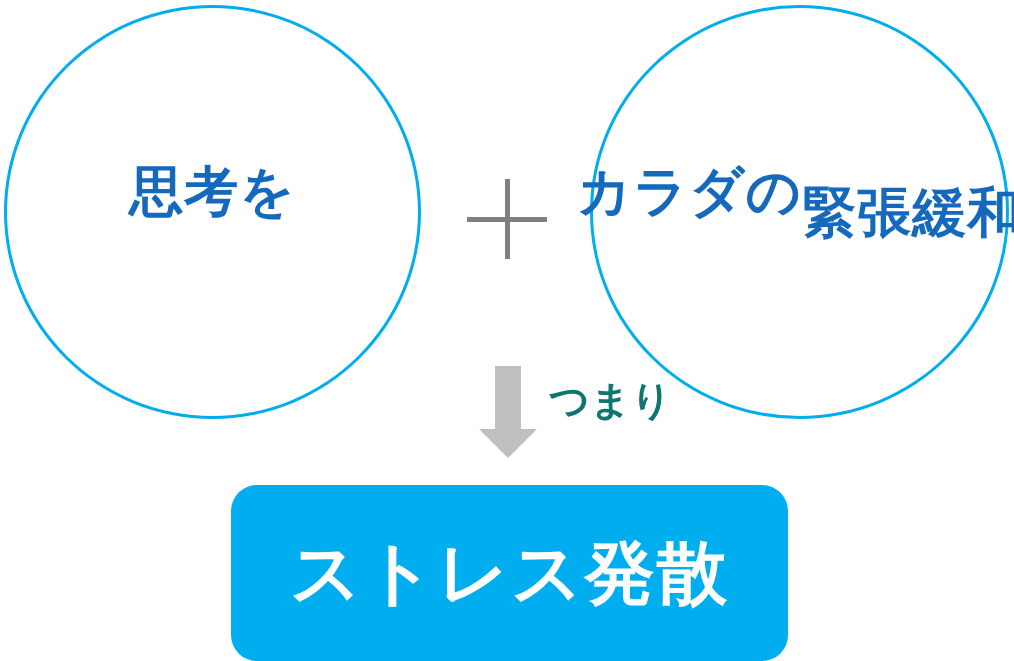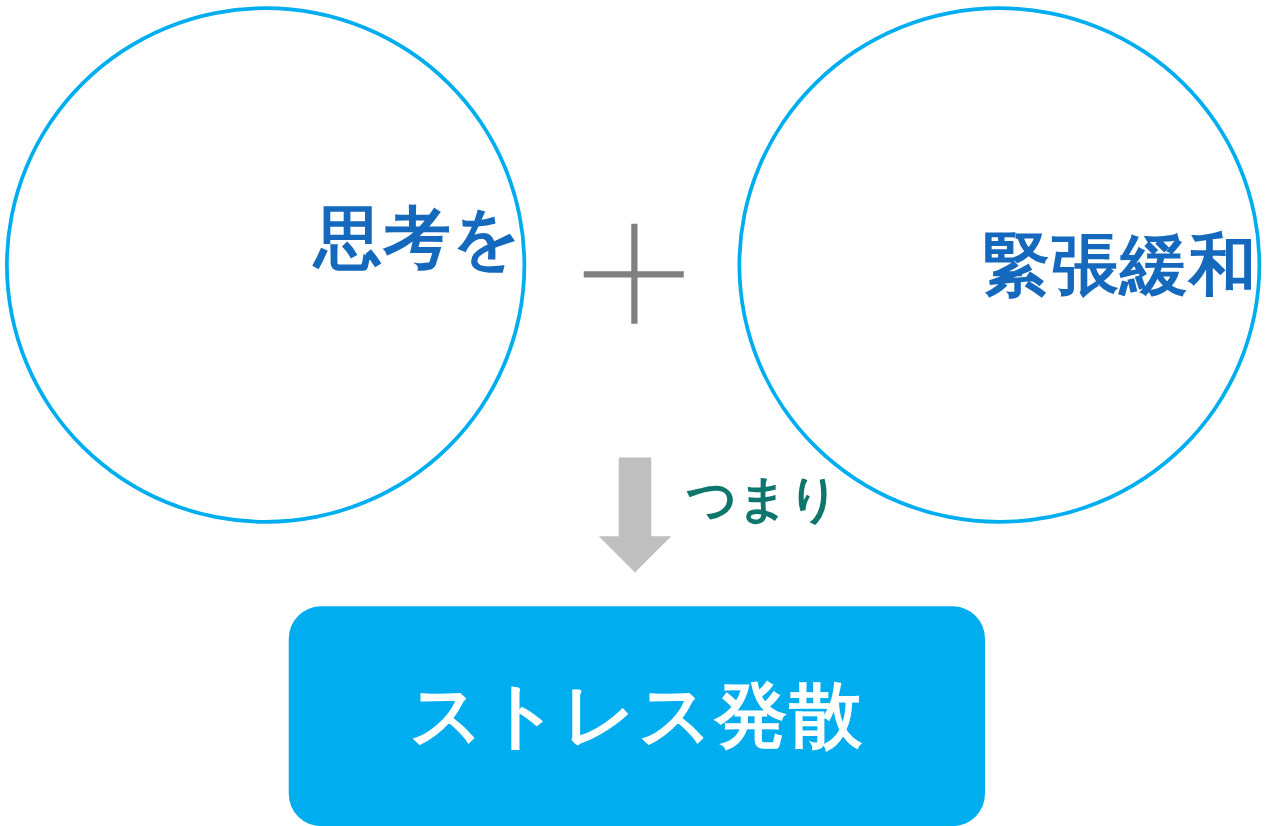--- a/index.html
+++ b/index.html
@@ -22,21 +22,21 @@
   
   .circle {
     position: absolute;
     border-radius: 50%;
     border: 3px solid #00ADEF;
     background: #ffffff;
     box-sizing: border-box;
     display: flex;
     flex-direction: row;
     align-items: center;
-    justify-content: flex-end;
+    justify-content: center;
   }
   .circle-left  { left: 4px;   top: 5px; width: 417px; height: 414px; }
   .circle-right { left: 590px; top: 5px; width: 419px; height: 414px; }
 
   .circle-line {
     color: #1569BD;
     font-weight: 700;
     font-size: 54px;
     line-height: 1.0;
     letter-spacing: 0.02em;
@@ -119,39 +119,40 @@
     width: 557px;
     height: 176px;
     background: #00ADEF;
     border-radius: 26px;
     display: flex;
     align-items: center;
     justify-content: center;
   }
   .result-label {
     color: #ffffff;
-    font-size: 58px;
+    font-size: 70px;
     font-weight: 700;
     letter-spacing: 0.03em;
     line-height: 1;
     white-space: nowrap;
   }
 </style>
 </head>
 <body>
 
 <div id="stage">
 
   <div class="circle circle-left">
     <div class="circle-line l1">思考を</div>
   </div>
 
   <div class="plus"></div>
 
   <div class="circle circle-right">
+    <div class="circle-line l1">カラダの</div>
     <div class="circle-line l2">緊張緩和</div>
   </div>
 
   <div class="arrow">
     <div class="shaft"></div>
     <div class="head"></div>
   </div>
 
   <div class="tsumari">つまり</div>
 

